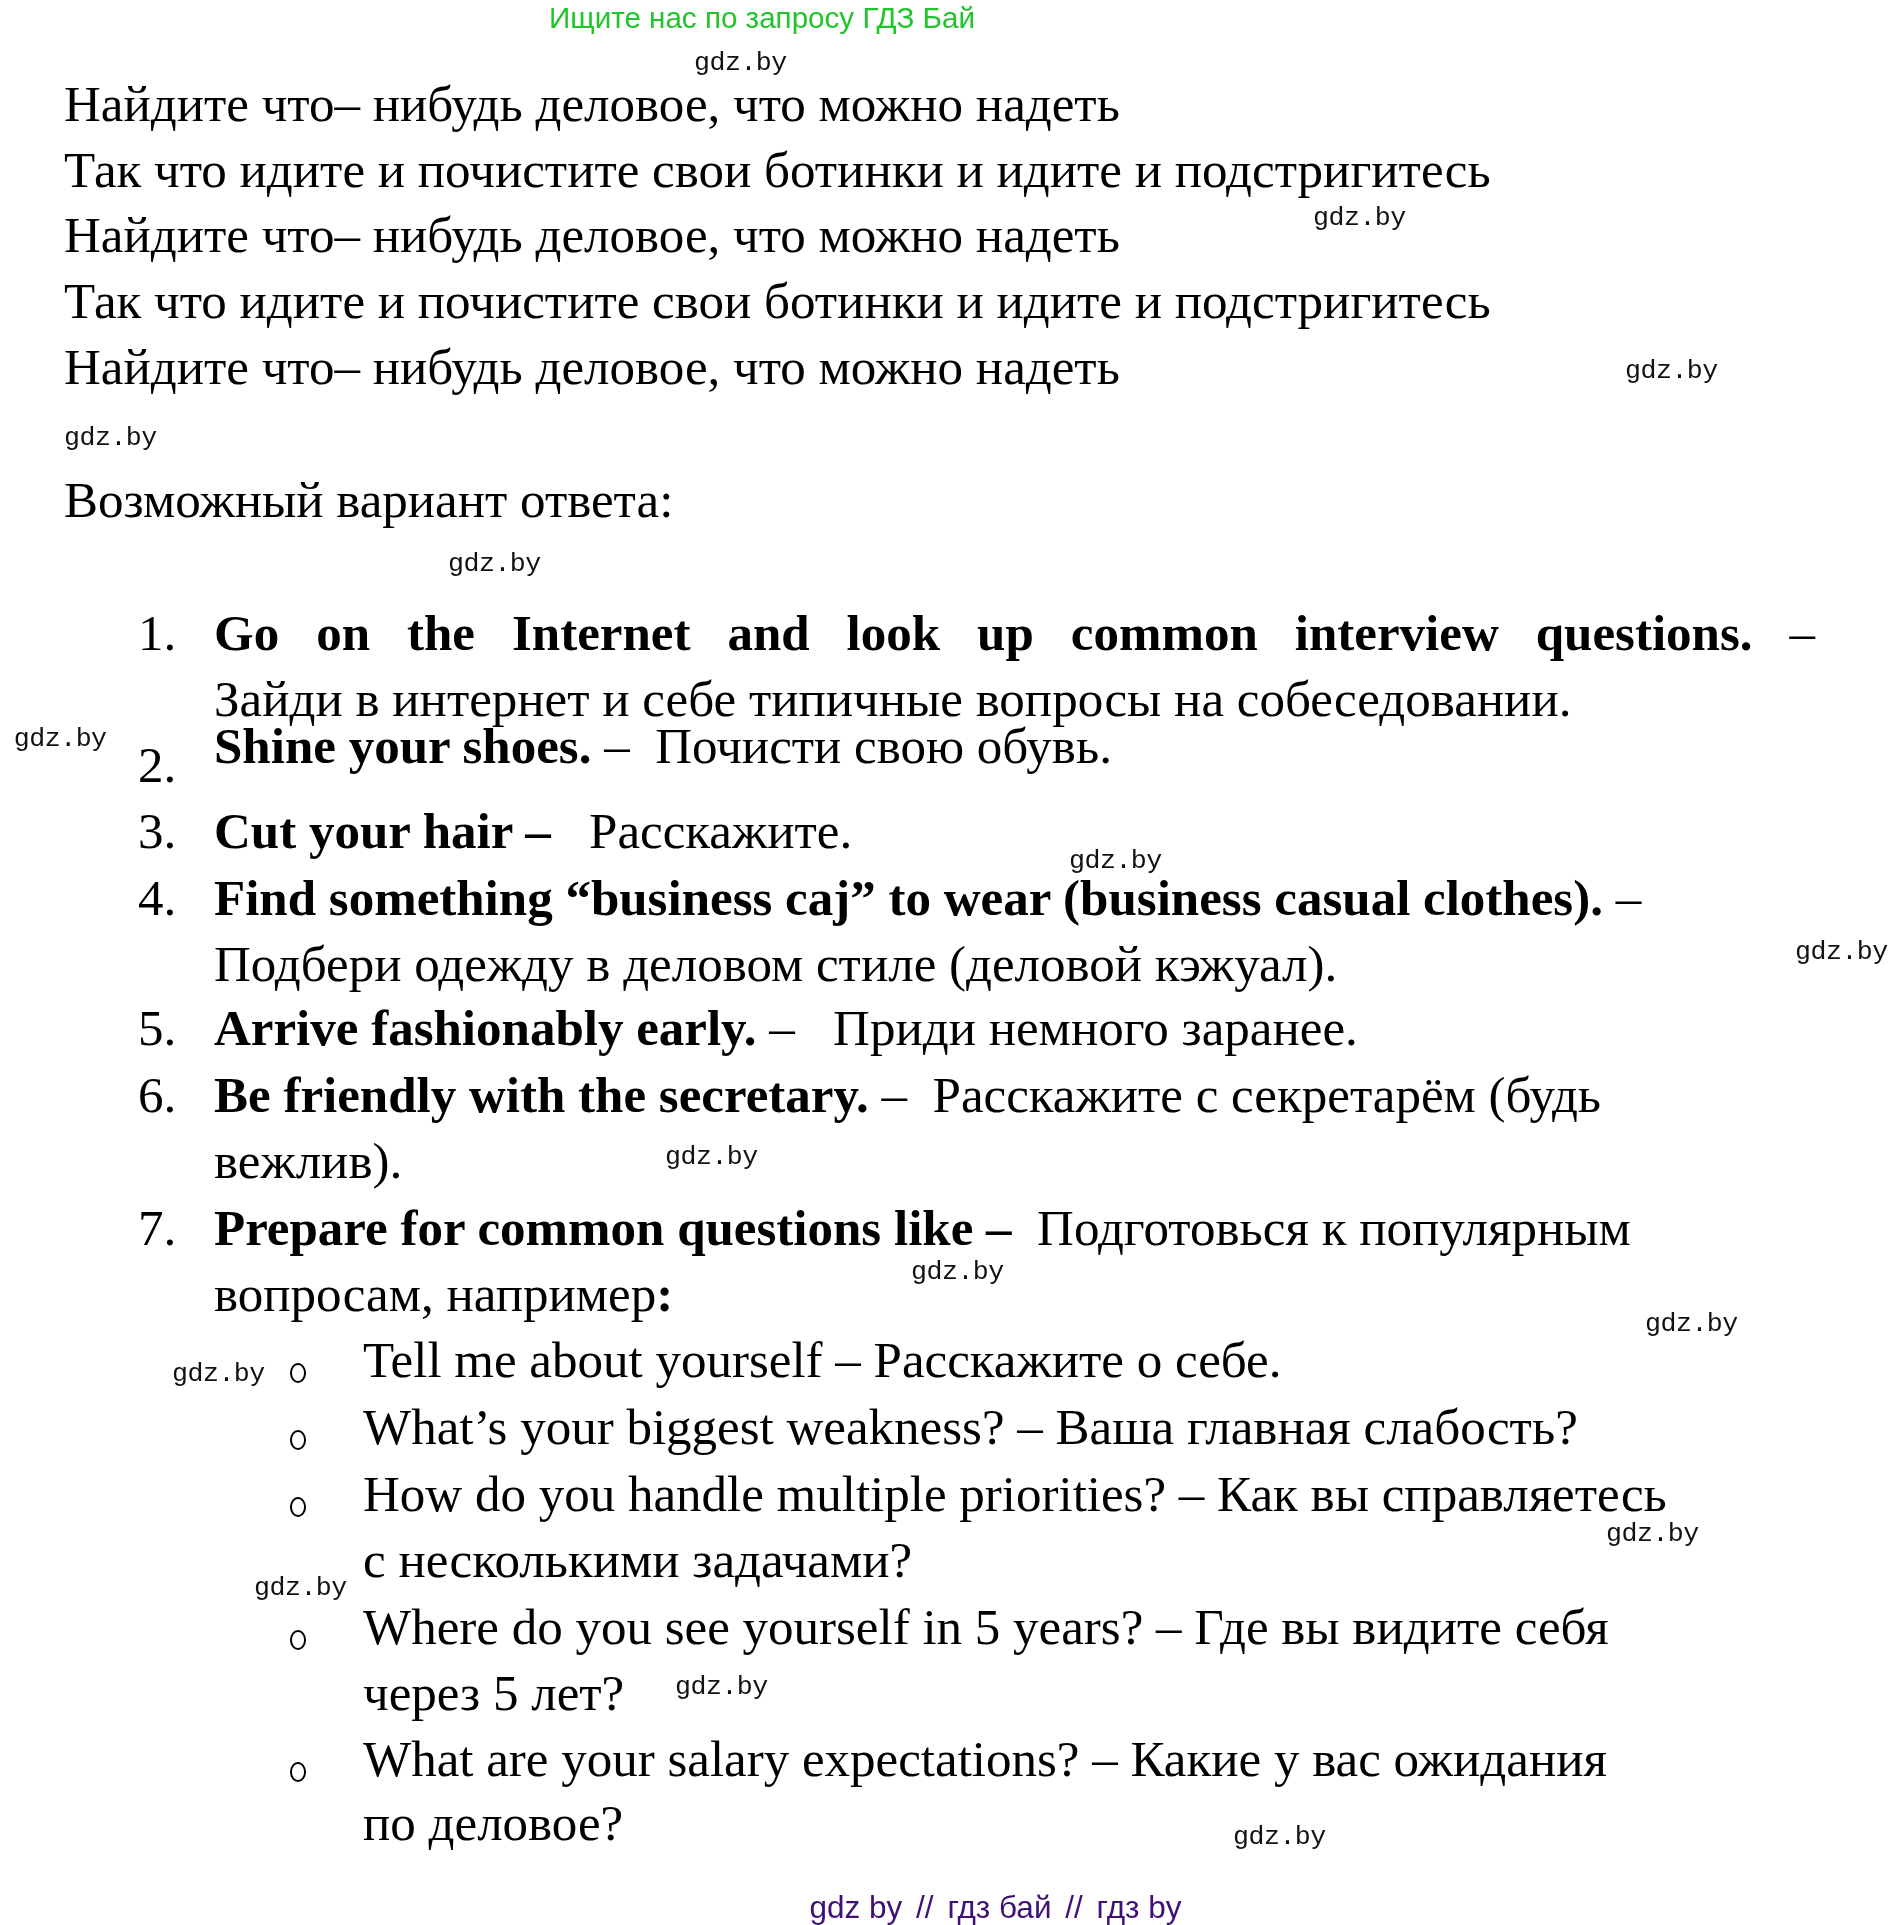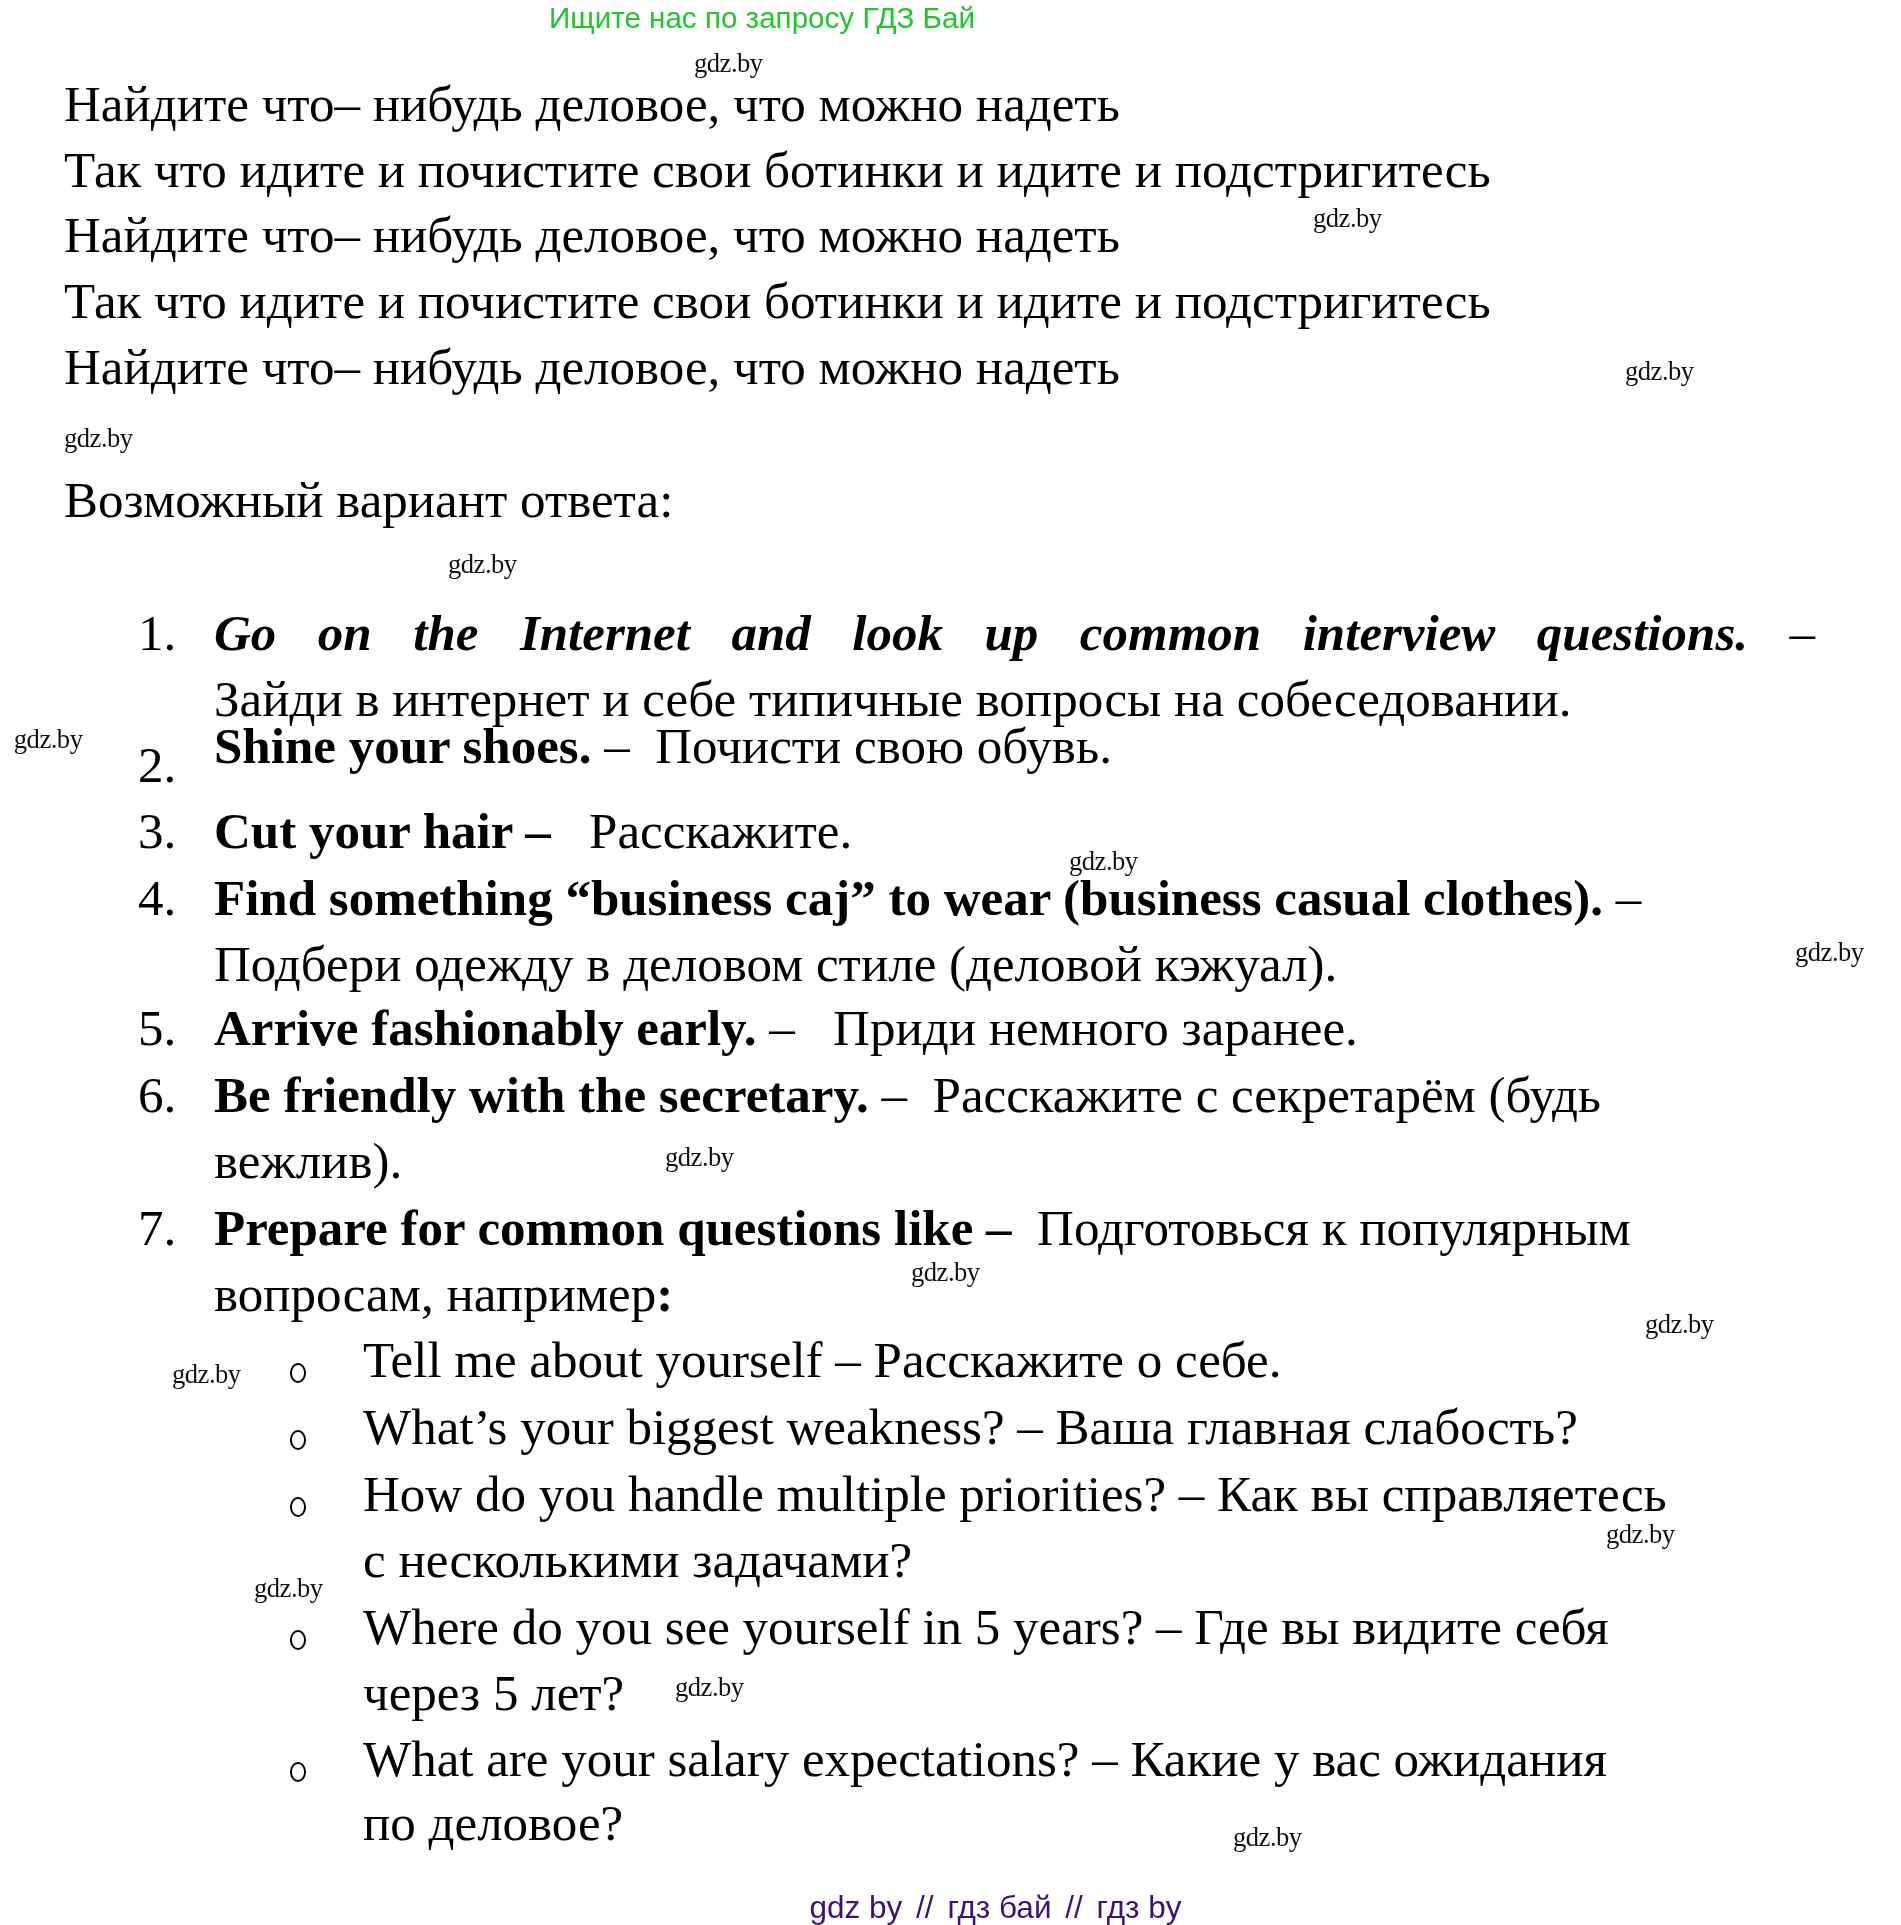--- a/index.html
+++ b/index.html
@@ -1,24 +1,24 @@
 <!DOCTYPE html>
 <html><head>
 <meta charset="utf-8">
 <style>
   html, body { margin: 0; padding: 0; background: #ffffff; }
   body { width: 1901px; height: 1926px; position: relative; overflow: hidden; }
   .abs { position: absolute; white-space: nowrap; }
   .header-ad { left: 0; width: 1524px; top: 0; text-align: center; font-family: "Liberation Sans", sans-serif; font-size: 29.6px; line-height: 35px; color: #21c42a; }
-  .wm { font-family: Liberation Serif, serif; font-size: 26.6px; line-height: 29.6px; color: #111; letter-spacing: -0.5px; }
+  .wm { font-family: Liberation Mono, monospace; font-size: 26.6px; line-height: 29.6px; color: #111; letter-spacing: -0.5px; }
   .line { font-family: "Liberation Serif", serif; font-size: 51px; line-height: 61px; color: #000; }
   .num { font-family: "Liberation Serif", serif; font-size: 51px; line-height: 61px; color: #000; }
   .b { font-weight: bold; }
   .item-text { font-family: "Liberation Serif", serif; font-size: 51px; line-height: 61px; color: #000; }
-  .justify { width: 1601px; text-align: justify; text-align-last: justify; white-space: normal; font-style: italic; }
+  .justify { width: 1601px; text-align: justify; text-align-last: justify; white-space: normal; }
   .bullet { width: 15.8px; height: 19.7px; border: 2px solid #000; border-radius: 50%; box-sizing: border-box; }
   .footer { left: 0; width: 1901px; top: 1889px; text-align: center; font-family: "Liberation Sans", sans-serif; font-size: 31.5px; line-height: 37px; color: #3f1178; margin-left: 45px; }
   .footer span.sep { margin: 0 13.8px; }
 </style>
 </head>
 <body>
 
 <div class="abs header-ad">Ищите нас по запросу ГДЗ Бай</div>
 
 <div class="abs wm" style="left:694px;top:49px">gdz.by</div>

